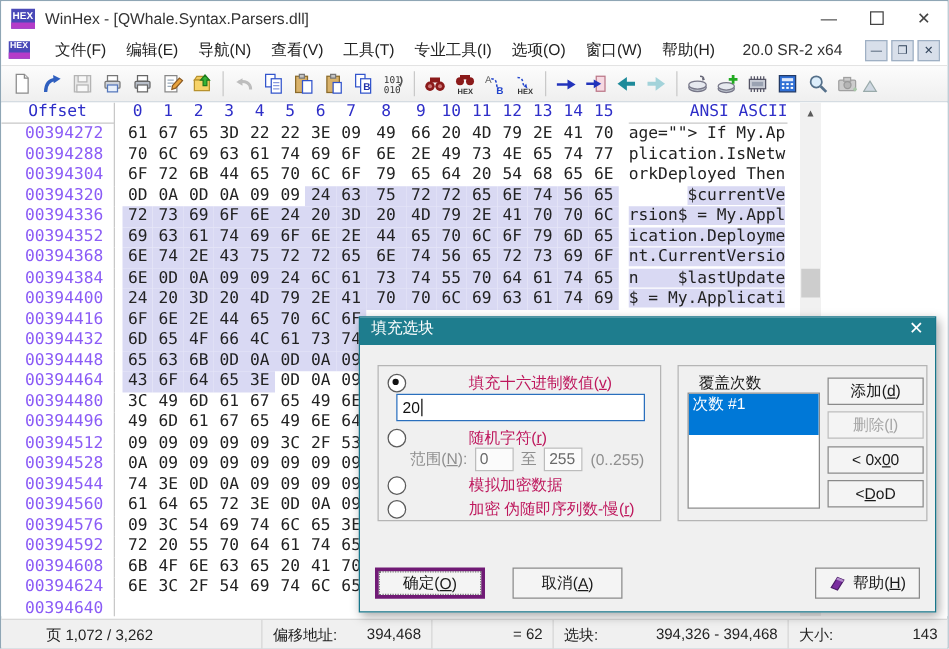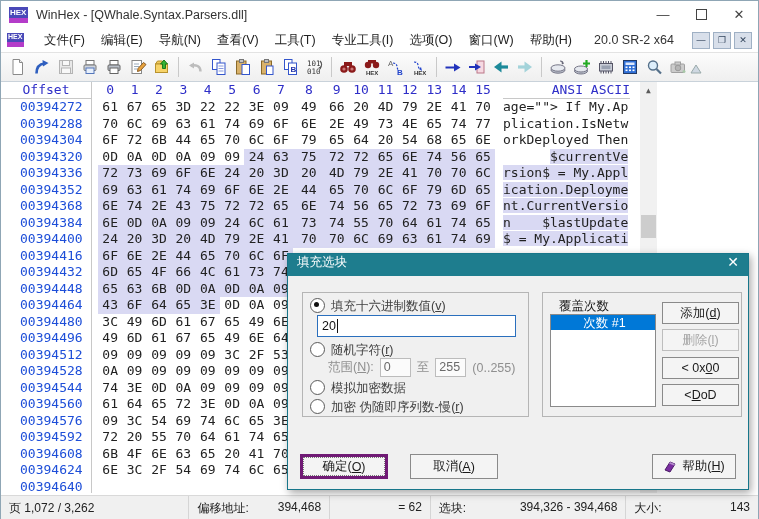--- a/index.html
+++ b/index.html
@@ -29,21 +29,21 @@
   
   .hexarea{position:absolute;left:0;top:81px;width:757px;height:411px;background:#fff;overflow:hidden;font-family:"DejaVu Sans Mono","Liberation Mono",monospace;font-size:13px;}
   .hexhead{display:flex;height:17px;color:#2e2ec8;}
   .hexhead .offcell{width:91px;box-sizing:border-box;border-right:1px solid #c8c8c8;border-bottom:1px solid #c8c8c8;text-align:center;flex:0 0 auto;}
   .hexhead .cols{display:flex;margin-left:6px;}
   .colh{width:24.4px;text-align:center;flex:0 0 auto;}
   .colh.grp{width:31.4px;padding-left:0;box-sizing:border-box;}
   .asciihead{position:absolute;left:502px;top:0;width:127px;text-align:right;border-bottom:1px solid #c8c8c8;height:16px;}
   .hexrows{position:relative;}
   .hrow{position:relative;display:flex;height:16.5px;line-height:16.5px;color:#222;}
-  .hrow .off{width:91px;box-sizing:border-box;border-right:1px solid #c8c8c8;color:#1d4ed8;padding-left:19px;flex:0 0 auto;}
+  .hrow .off{width:91px;box-sizing:border-box;border-right:1px solid #c8c8c8;color:#8b5cf6;padding-left:19px;flex:0 0 auto;}
   .hrow .bytes{display:flex;margin-left:6px;}
   .bcell{width:24.4px;text-align:center;flex:0 0 auto;}
   .bcell.grp{width:31.4px;box-sizing:border-box;}
   .bcell.sel{background:#d9d9f3;}
   .asc{position:absolute;left:502px;top:0;white-space:pre;}
   .asc .sel{background:#d9d9f3;}
   
   .vscroll{position:absolute;left:639px;top:0;width:17px;height:411px;background:#f1f1f1;}
   .varrow{position:absolute;left:0;width:17px;height:16px;color:#5a5a5a;font-size:8px;display:flex;align-items:center;justify-content:center;}
   .vthumb{position:absolute;left:1px;top:133px;width:15px;height:23px;background:#cdcdcd;}
@@ -52,30 +52,30 @@
   .statusbar{position:absolute;left:0;top:494px;width:757px;height:23px;background:#f0f0f0;display:flex;font-size:12px;color:#222;border-top:1px solid #d9d9d9;}
   .seg{box-sizing:border-box;padding:4px 8px 0 8px;border-right:1px solid #d5d5d5;display:flex;}
   .seg .val{margin-left:auto;}
   
   .dialog{position:absolute;left:286px;top:252px;width:460px;height:235px;background:#f0f0f0;border:1px solid #17768a;box-shadow:2px 3px 8px rgba(0,0,0,.35);z-index:20;font-size:12.5px;}
   .dlg-title{position:absolute;left:0;top:0;width:100%;height:22px;background:#1e7d8e;color:#fff;display:flex;align-items:flex-start;box-sizing:border-box;padding-left:9px;font-size:12.5px;}
   .dlg-close{margin-left:auto;margin-right:9px;font-size:14px;color:#fff;}
   .groupbox{position:absolute;border:1px solid #b5b5b5;background:#f0f0f0;}
   .gb-left{left:14px;top:38px;width:225px;height:123px;}
   .gb-right{left:254px;top:38px;width:198px;height:123px;}
-  .radio-row{position:absolute;display:flex;align-items:flex-start;color:#404040;}
+  .radio-row{position:absolute;display:flex;align-items:center;color:#be185d;gap:44px;}
   .radio{width:13px;height:13px;border:1px solid #5a5a5a;border-radius:50%;background:#fff;margin-right:6px;position:relative;flex:0 0 auto;}
   .radio.checked:after{content:"";position:absolute;left:3px;top:3px;width:5px;height:5px;border-radius:50%;background:#111;}
   .hexinput{position:absolute;left:29px;top:61px;width:193px;height:20px;background:#fff;border:1px solid #2a6fbd;display:flex;align-items:center;padding-left:4px;color:#111;}
   .caret{width:1px;height:14px;background:#111;margin-left:1px;}
   .range-row{position:absolute;left:40px;top:104px;display:flex;align-items:center;color:#8f8f8f;}
   .mini-input{width:26px;height:17px;background:#fbfbfb;border:1px solid #bcbcbc;color:#6a6a6a;text-align:left;padding-left:3px;margin:0 6px;display:inline-block;line-height:17px;}
   .listlabel{position:absolute;left:271px;top:44px;color:#1a1a1a;}
   .listbox{position:absolute;left:262px;top:60px;width:104px;height:91px;background:#fff;border:1px solid #8a8a8a;overflow:hidden;}
-  .litem{height:15px;line-height:17px;padding-left:3px;color:#111;text-align:center;}
+  .litem{height:33px;line-height:17px;padding-left:3px;color:#111;}
   .litem.sel{background:#0078d7;color:#fff;}
   .btn{background:#f4f4f4;border:1px solid #8a8a8a;color:#1a1a1a;display:flex;align-items:center;justify-content:center;font-size:12.5px;box-sizing:border-box;}
   .btn.disabled{color:#a6a6a6;border-color:#bdbdbd;}
   .sidebtn{position:absolute;left:374px;width:77px;height:22px;}
   .b-add{top:48px;}
   .b-del{top:75px;}
   .b-zero{top:103px;}
   .b-dod{top:130px;}
   .bottombtn{position:absolute;height:25px;width:88px;top:200px;}
   .b-ok{left:12px;border:3px solid #701a75;outline:1px dotted #777;outline-offset:-4px;}
@@ -760,21 +760,21 @@
       </div>
     <div class="vscroll">
       <div class="varrow" style="top:0;">▲</div>
       <div class="vthumb"></div>
       <div class="varrow" style="bottom:0;">▼</div>
     </div>
     <div class="rightpane"></div>
   </div>
 
   <div class="statusbar">
-    <div class="seg" style="width:189px;">
+    <div class="seg" style="width:189px;margin-left:28px;">
         <span>页 1,072 / 3,262</span>
       </div>
     <div class="seg" style="width:141px;">
         <span>偏移地址:</span>
         <span class="val">394,468</span>
       </div>
     <div class="seg" style="width:101px;">
         <span class="val">= 62</span>
       </div>
     <div class="seg" style="width:196px;">

